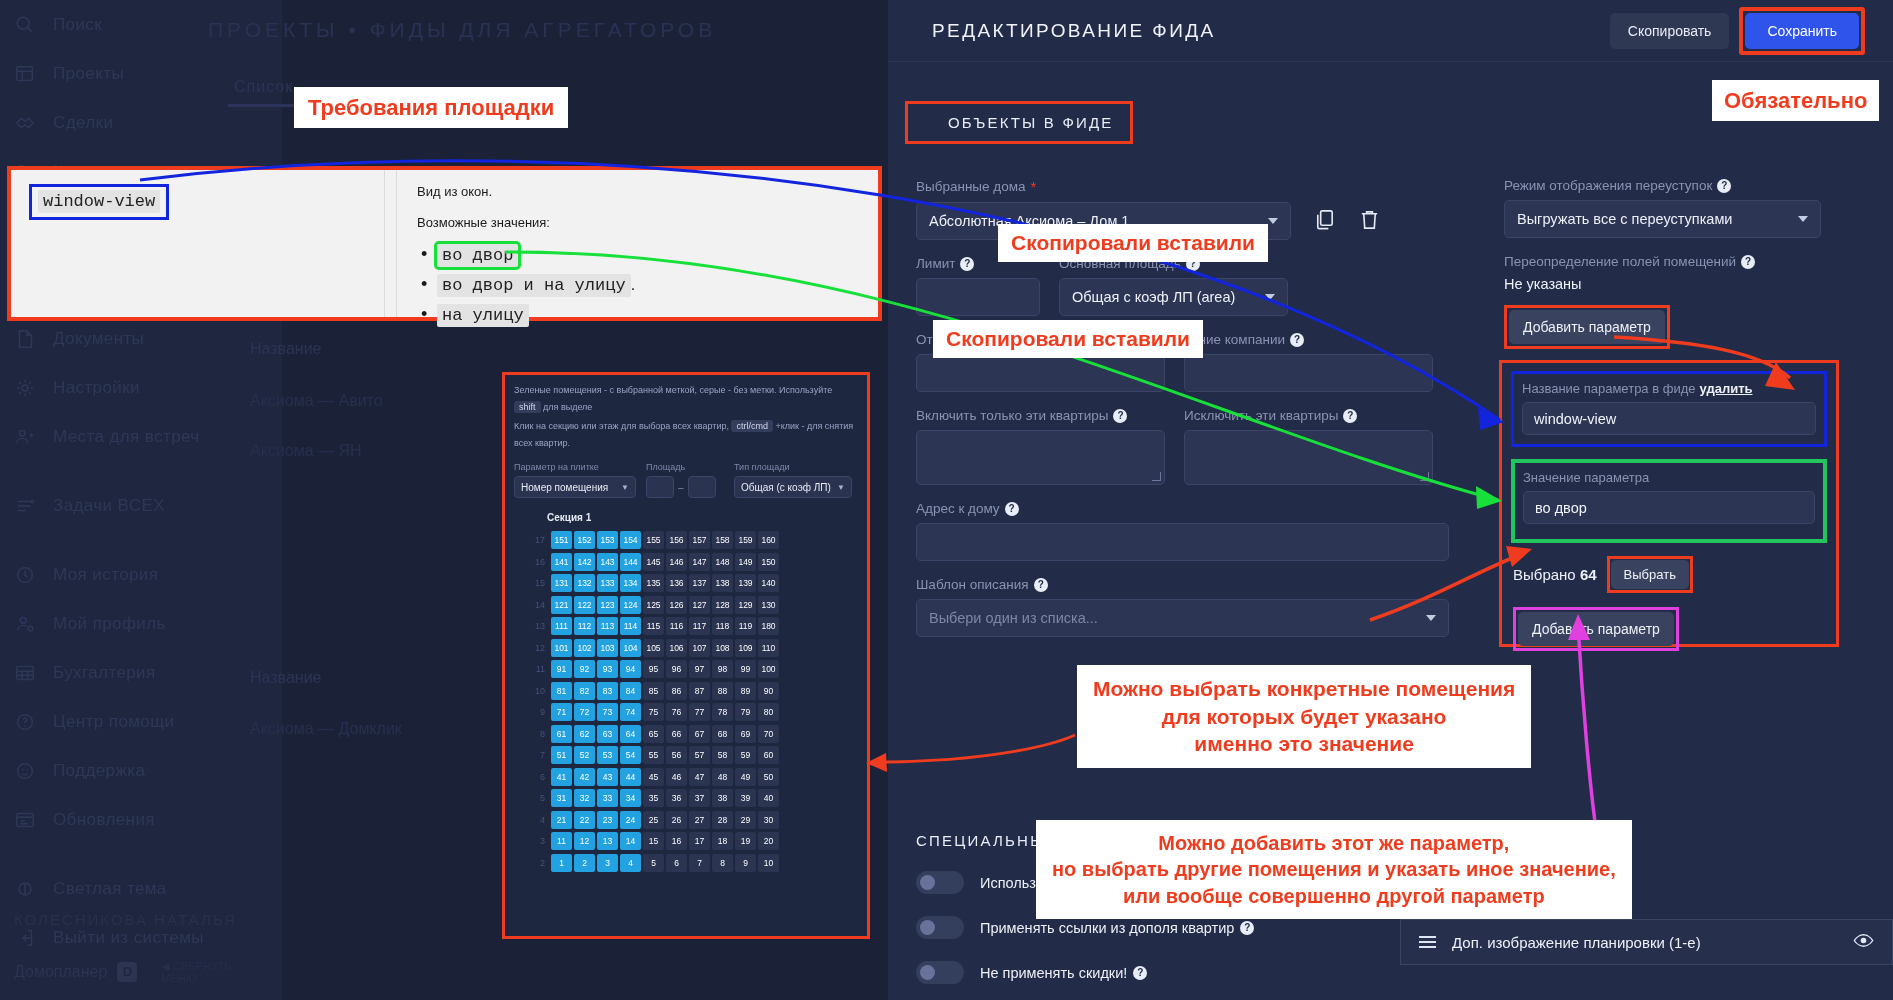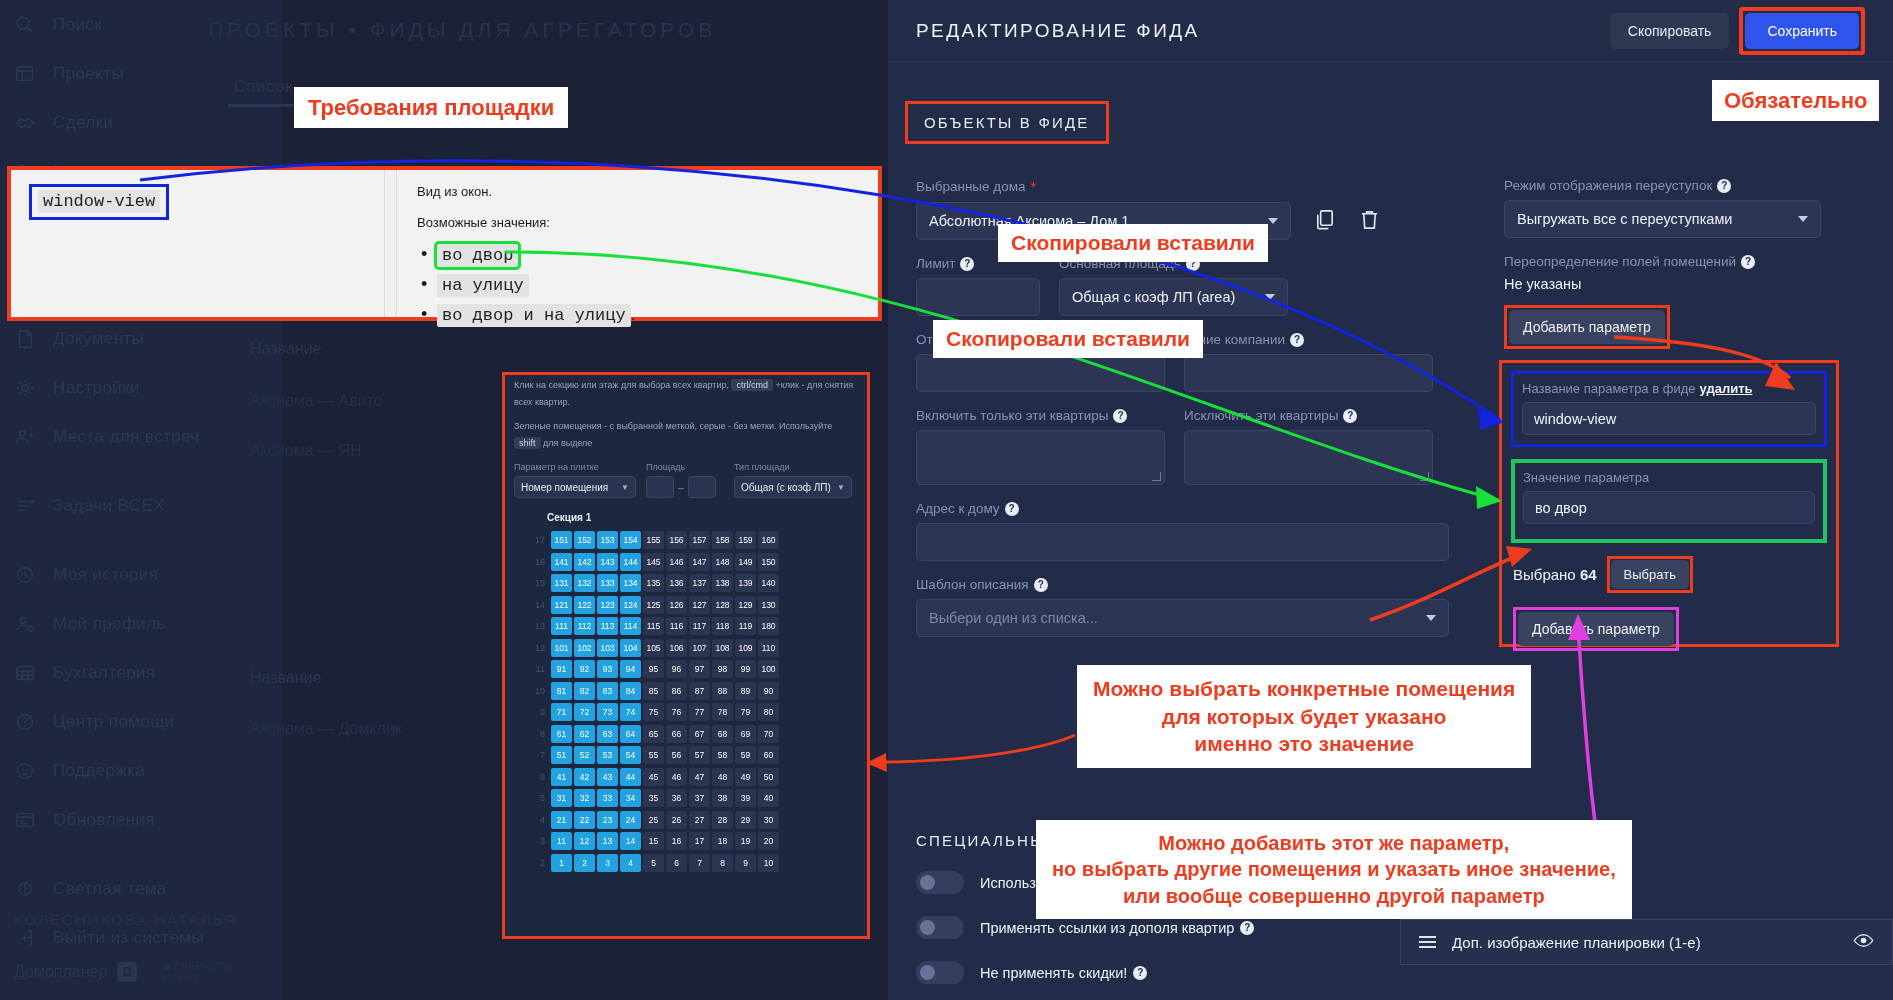--- a/index.html
+++ b/index.html
@@ -102,34 +102,34 @@
     display:flex; align-items:center; justify-content:center;
     font-size: 8.5px; color:#ffffff; background:#2b3450;
   }
   .gcell.on { background:#22a2e0; }
 
   
   .main {
     position:absolute; left: 888px; top:0; width: 1005px; height: 1000px;
     background:#222b47;
   }
-  .main-head { height: 62px; display:flex; align-items:center; padding: 0 28px 0 28px; border-bottom:1px solid #2b3552; }
+  .main-head { height: 62px; display:flex; align-items:center; padding: 0 28px 0 44px; border-bottom:1px solid #2b3552; }
   .main-title { color:#f0f3fa; font-size: 19px; letter-spacing: 2.4px; }
   .head-btns { margin-left:auto; display:flex; align-items:center; gap: 10px; }
   .btn-ghost {
     background:#2e3853; color:#e8ecf7; border:none; border-radius:5px;
     font-size:14px; padding: 10px 18px; cursor:pointer; font-family:inherit;
   }
   .btn-primary {
     background:#2f54eb; color:#fff; border:none; border-radius:5px;
     font-size:14px; padding: 10px 22px; cursor:pointer; font-family:inherit;
   }
   .btn-primary-wrap { border:4px solid #f03c1e; border-radius:3px; padding:2px; }
 
-  .sect-title { color:#e9edf8; font-size: 15px; letter-spacing: 2.2px; }
+  .sect-title { color:#e9edf8; font-size: 15px; letter-spacing: 2.2px; margin-left: 24px; }
   .sect-title-box { position:absolute; left: 905px; top: 101px; border:3px solid #f03c1e; padding: 10px 16px; }
 
   .form { position:absolute; left: 916px; top: 178px; width: 570px; text-align: right; }
   .lab { color:#8a93b3; font-size:13.5px; margin-bottom:7px; display:flex; align-items:center; gap:5px; }
   .req { color:#f03c1e; font-size: 15px; }
   .qm {
     display:inline-flex; align-items:center; justify-content:center;
     width:14px; height:14px; border-radius:50%; background:#e9edf8; color:#222b47;
     font-size:10px; font-weight:bold;
   }
@@ -404,36 +404,36 @@
       <div class="kw-box">
         <span class="code-chip">window-view</span>
       </div>
     </div>
     <div class="mcell"></div>
     <div class="rcell">
       <div class="doc-p">Вид из окон.</div>
       <div class="doc-p">Возможные значения:</div>
       <ul class="doc-ul">
         <li><span class="code-chip" style="outline:3px solid #18e03a;">во двор</span></li>
+        <li><span class="code-chip">во двор и на улицу</span><span>.</span></li>
         <li><span class="code-chip">на улицу</span></li>
-        <li><span class="code-chip">во двор и на улицу</span><span>.</span></li>
       </ul>
     </div>
   </div>
 
   <div class="gridcard">
+    <div class="gc-hint">
+      <span>Зеленые помещения - с выбранной меткой, серые - без метки. Используйте</span>
+      <span class="kbd">shift</span>
+      <span>для выделе</span>
+    </div>
     <div class="gc-hint" style="padding-top:2px;">
       <span>Клик на секцию или этаж для выбора всех квартир,</span>
       <span class="kbd">ctrl/cmd</span>
       <span>+клик - для снятия всех квартир.</span>
-    </div>
-    <div class="gc-hint">
-      <span>Зеленые помещения - с выбранной меткой, серые - без метки. Используйте</span>
-      <span class="kbd">shift</span>
-      <span>для выделе</span>
     </div>
 
     <div class="gc-fields">
       <div style="width:122px;">
         <div class="gc-lab">Параметр на плитке</div>
         <div class="gc-sel">
           <span>Номер помещения</span>
           <span class="car">▼</span>
         </div>
       </div>

